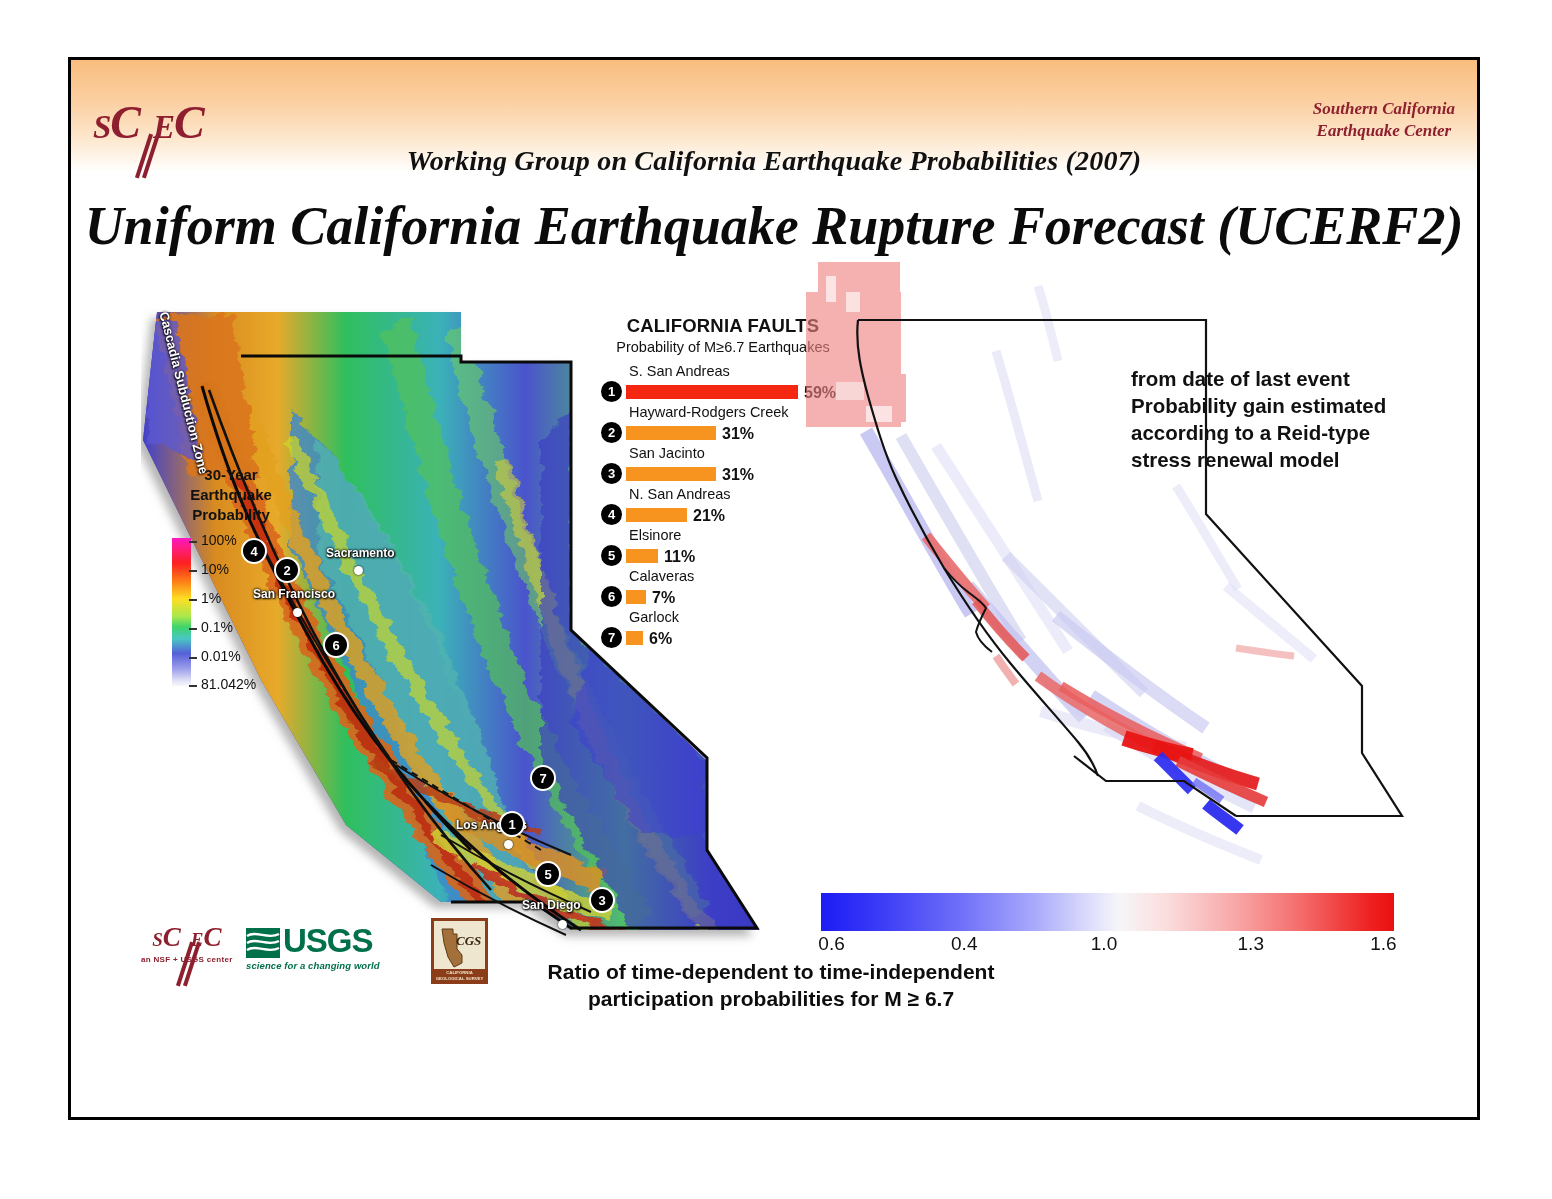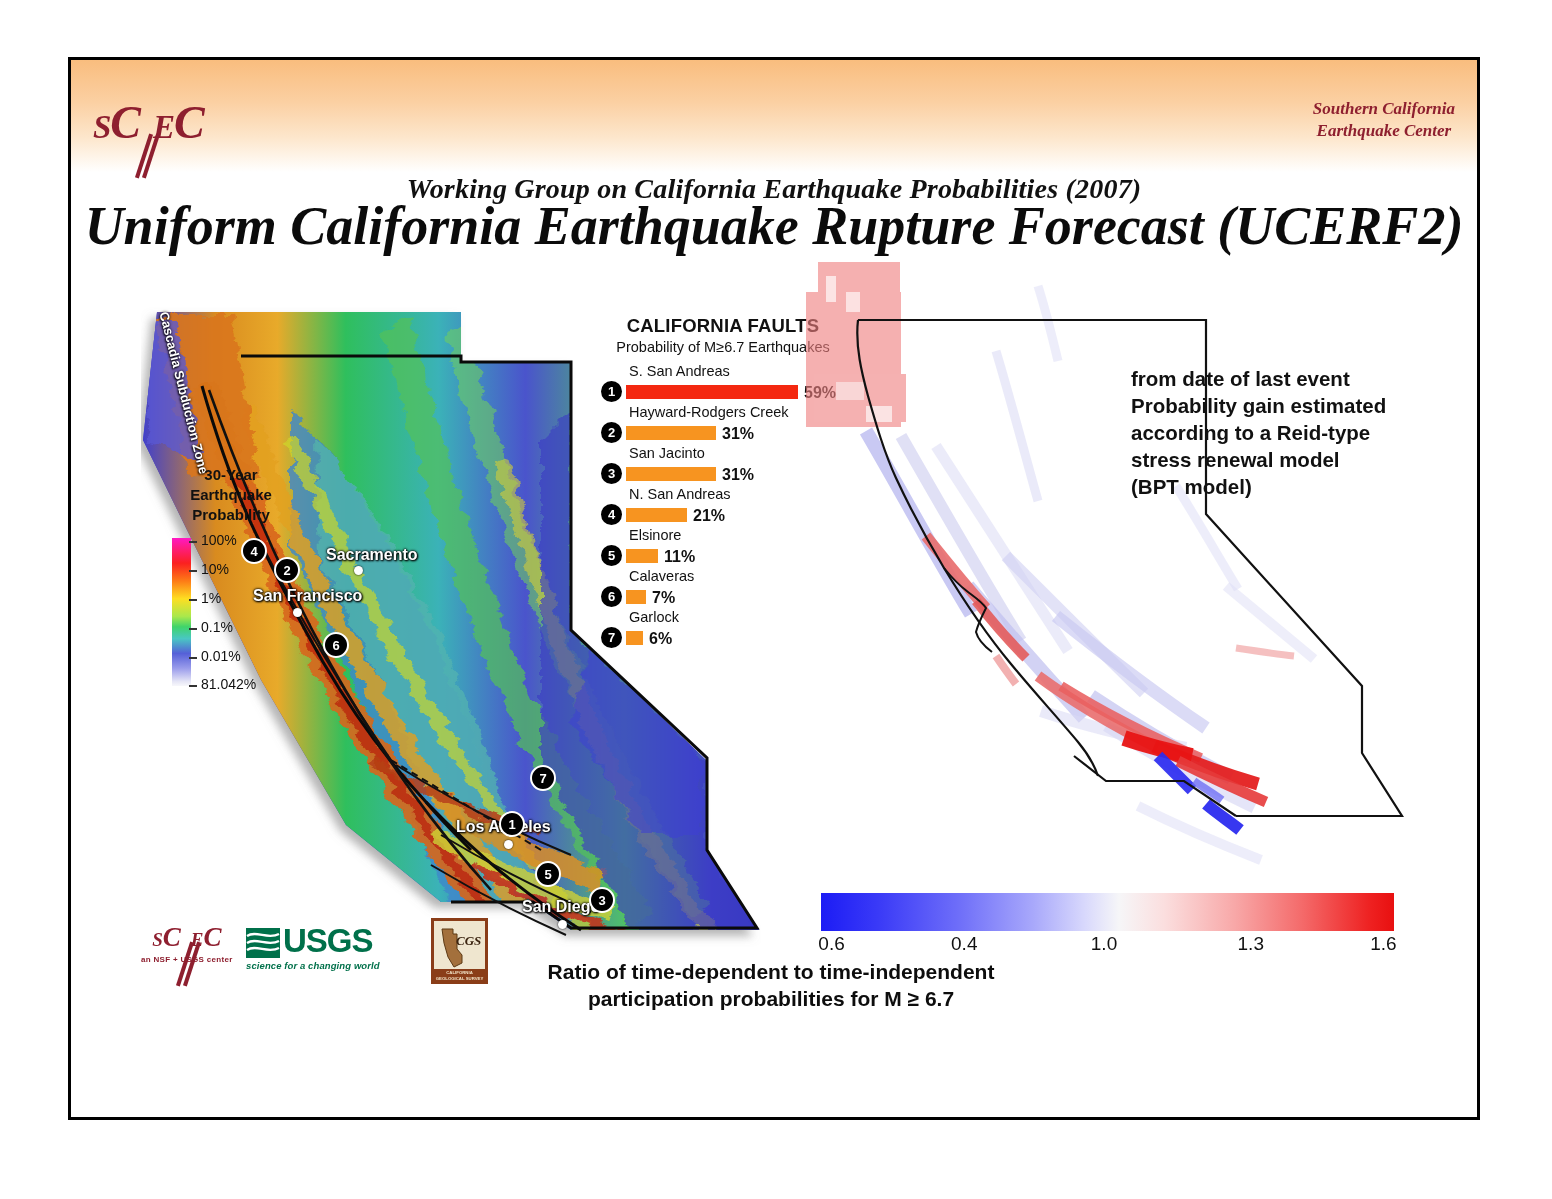--- a/index.html
+++ b/index.html
@@ -41,35 +41,35 @@
   #scec-words{
     position:absolute; right:22px; top:38px; text-align:center;
     font-family:"Liberation Serif",serif; font-style:italic; font-weight:bold;
     color:#8e1f2f; font-size:17px; line-height:1.28;
   }
 
   #wg-line{
     position:absolute; left:0; top:85px; width:100%;
     text-align:center;
     font-family:"Liberation Serif",serif; font-style:italic; font-weight:bold;
-    font-size:28px; color:#111; letter-spacing:.2px;margin-top:28px;
+    font-size:28px; color:#111; letter-spacing:.2px;
   }
   #main-title{
     position:absolute; left:0; top:135px; width:100%;
     text-align:center;
     font-family:"Liberation Serif",serif; font-style:italic; font-weight:bold;
     font-size:54px; color:#0b0b0b; letter-spacing:0px;
   }
 
   
   #leftmap-wrap{position:absolute; left:70px; top:230px; width:620px; height:680px;}
   #leftmap{position:absolute; left:0; top:0; width:620px; height:680px;}
 
   .maplabel{
-    position:absolute; color:#ffffff; font-weight:bold; font-size:16px;
+    position:absolute; color:#ffffff; font-weight:bold; font-size:12px;
     text-shadow:0 0 3px #000,0 0 2px #000,1px 1px 2px #000;
     white-space:nowrap;
   }
   .citydot{
     position:absolute; width:9px; height:9px; border-radius:50%;
     background:#ffffff; box-shadow:0 0 2px #000;
   }
   .faultnum{
     position:absolute; width:22px;height:22px;border-radius:50%;
     background:#000; color:#fff; font-weight:bold; font-size:13px;
@@ -481,21 +481,20 @@
       <path d="M138,312 C146,322 154,330 162,336 C170,342 176,346 180,352
                C176,360 172,368 170,376 C172,384 178,390 186,396" fill="none" stroke="#111" stroke-width="2"></path>
     </svg>
   </div>
 
   <div id="gain-text">
       <div>from date of last event</div>
       <div>Probability gain estimated</div>
       <div>according to a Reid-type</div>
       <div>stress renewal model</div>
-      <div>(BPT model)</div>
     </div>
 
   <div id="cbar-wrap">
     <div id="cbar"></div>
     <div id="cbar-ticks">
         <div class="cbar-tick" style="left: 0px; transform: translateX(-10%);">0.6</div>
         <div class="cbar-tick" style="left: 143.25px;">0.4</div>
         <div class="cbar-tick" style="left: 283px;">1.0</div>
         <div class="cbar-tick" style="left: 429.75px;">1.3</div>
         <div class="cbar-tick" style="left: 573px; transform: translateX(-90%);">1.6</div>

